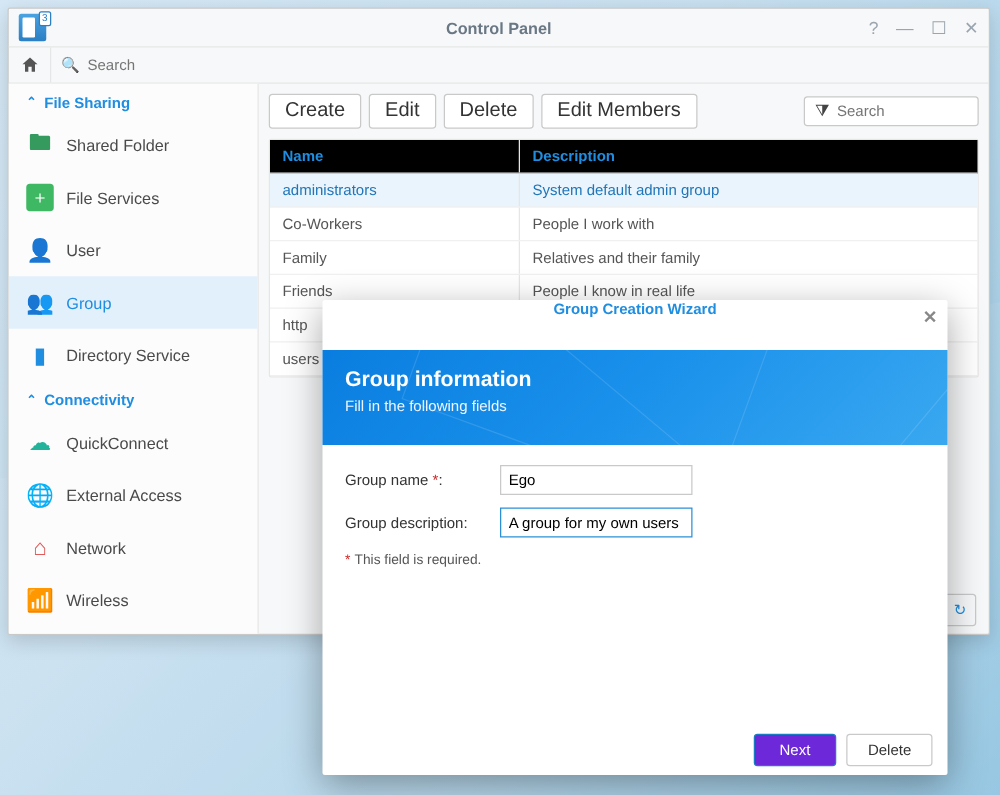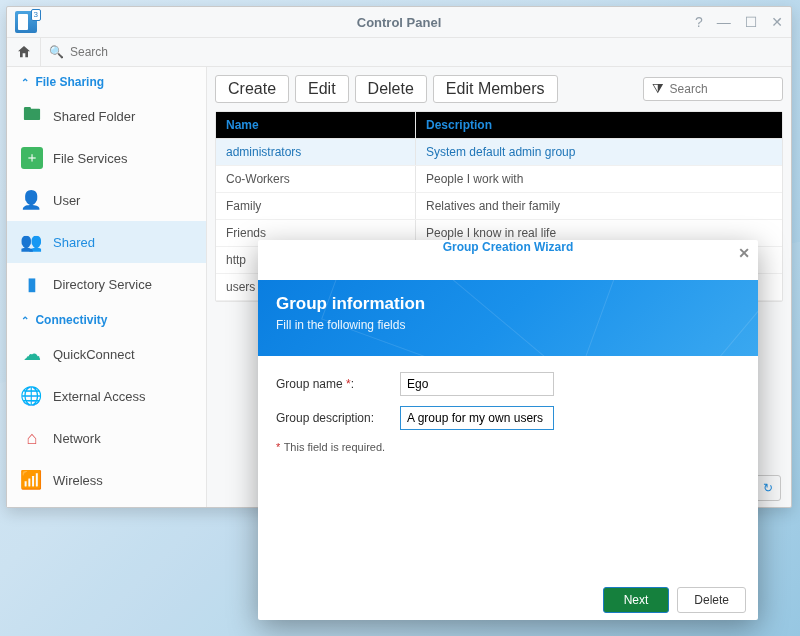--- a/index.html
+++ b/index.html
@@ -69,21 +69,21 @@
   .dlg-banner p { font-size:12px; opacity:0.92; position:relative; }
   .dlg-body { flex:1; padding:16px 18px; font-size:12px; color:#333; }
   .form-row { display:flex; align-items:center; margin-bottom:10px; }
   .form-row label { width:124px; }
   .form-row input { width:154px; border:1px solid #c9c9c9; padding:4px 6px; font-size:12px; }
   .form-row input.focused { border:1px solid #2b8fd6; outline:none; }
   .req { color:#cc2a2a; }
   .note { color:#cc2a2a; font-size:11px; }
   .note-text { color:#555; font-size:11px; }
   .dlg-foot { height:40px; border-top:0; display:flex; align-items:center; justify-content:flex-end; gap:8px; padding:0 12px; }
-  .btn-primary { background:#15803d; color:#fff; border:1px solid #1a7bc4; padding:5px 20px; font-size:12px; border-radius:3px; cursor:pointer; }
+  .btn-primary { background:#6d28d9; color:#fff; border:1px solid #1a7bc4; padding:5px 20px; font-size:12px; border-radius:3px; cursor:pointer; }
   .btn-secondary { background:#fff; border:1px solid #c9c9c9; padding:5px 16px; font-size:12px; border-radius:3px; cursor:pointer; color:#333; }
 </style>
 </head>
 <body>
 
 <div class="window">
   <div class="titlebar">
     <div class="app-icon">
         <span class="app-badge">3</span>
       </div>
@@ -121,21 +121,21 @@
       <div class="side-item">
           <span class="sicon plus">＋</span>
           <span>File Services</span>
         </div>
       <div class="side-item">
           <span class="sicon user">👤</span>
           <span>User</span>
         </div>
       <div class="side-item active">
           <span class="sicon group">👥</span>
-          <span>Shared</span>
+          <span>Group</span>
         </div>
       <div class="side-item">
           <span class="sicon dir">▮</span>
           <span>Directory Service</span>
         </div>
 
       <div class="section-head">
         <span class="chev">⌃</span>
         <span>Connectivity</span>
       </div>

